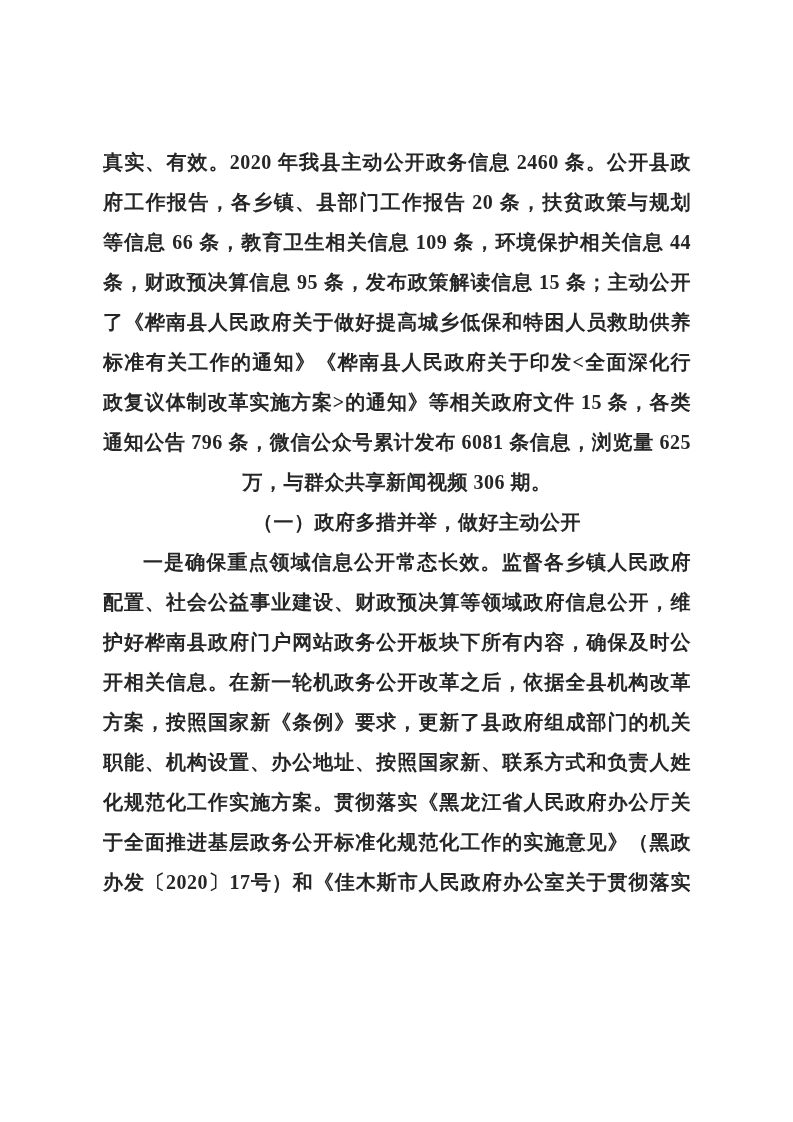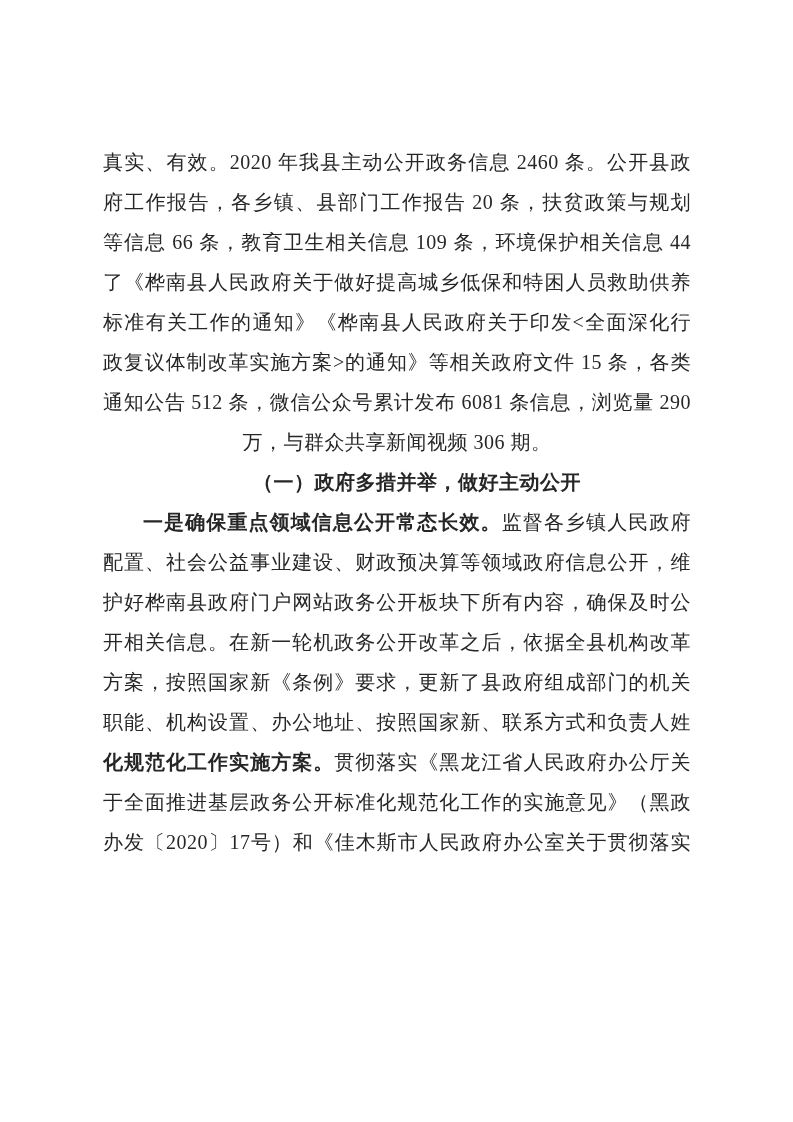--- a/index.html
+++ b/index.html
@@ -37,38 +37,39 @@
     overflow: hidden;
   }
   .line.ind {
     padding-left: 40px;
   }
   .line.ind.j {
     
     width: 548px;
   }
   .seg {
-    font-weight: normal;
+    font-weight: bold;
   }
   .seg.b {
     font-weight: bold;
   }
 </style>
 </head>
 <body>
 
 <div class="page">
   <div class="textblock">
       <div class="line j"><span class="seg">真实、有效。2020 年我县主动公开政务信息 2460 条。公开县政</span></div>
       <div class="line j"><span class="seg">府工作报告，各乡镇、县部门工作报告 20 条，扶贫政策与规划</span></div>
       <div class="line j"><span class="seg">等信息 66 条，教育卫生相关信息 109 条，环境保护相关信息 44</span></div>
+      <div class="line j"><span class="seg">条，财政预决算信息 95 条，发布政策解读信息 15 条；主动公开</span></div>
       <div class="line j"><span class="seg">了《桦南县人民政府关于做好提高城乡低保和特困人员救助供养</span></div>
       <div class="line j"><span class="seg">标准有关工作的通知》《桦南县人民政府关于印发&lt;全面深化行</span></div>
       <div class="line j"><span class="seg">政复议体制改革实施方案&gt;的通知》等相关政府文件 15 条，各类</span></div>
-      <div class="line j"><span class="seg">通知公告 512 条，微信公众号累计发布 6081 条信息，浏览量 290</span></div>
+      <div class="line j"><span class="seg">通知公告 796 条，微信公众号累计发布 6081 条信息，浏览量 625</span></div>
       <div class="line"><span class="seg">万，与群众共享新闻视频 306 期。</span></div>
       <div class="line ind"><span class="seg b">（一）政府多措并举，做好主动公开</span></div>
       <div class="line j ind"><span class="seg b">一是确保重点领域信息公开常态长效。</span><span class="seg">监督各乡镇人民政府</span></div>
       <div class="line j"><span class="seg">配置、社会公益事业建设、财政预决算等领域政府信息公开，维</span></div>
       <div class="line j"><span class="seg">护好桦南县政府门户网站政务公开板块下所有内容，确保及时公</span></div>
       <div class="line j"><span class="seg">开相关信息。在新一轮机政务公开改革之后，依据全县机构改革</span></div>
       <div class="line j"><span class="seg">方案，按照国家新《条例》要求，更新了县政府组成部门的机关</span></div>
       <div class="line j"><span class="seg">职能、机构设置、办公地址、按照国家新、联系方式和负责人姓名</span></div>
       <div class="line j"><span class="seg b">化规范化工作实施方案。</span><span class="seg">贯彻落实《黑龙江省人民政府办公厅关</span></div>
       <div class="line j"><span class="seg">于全面推进基层政务公开标准化规范化工作的实施意见》（黑政</span></div>

